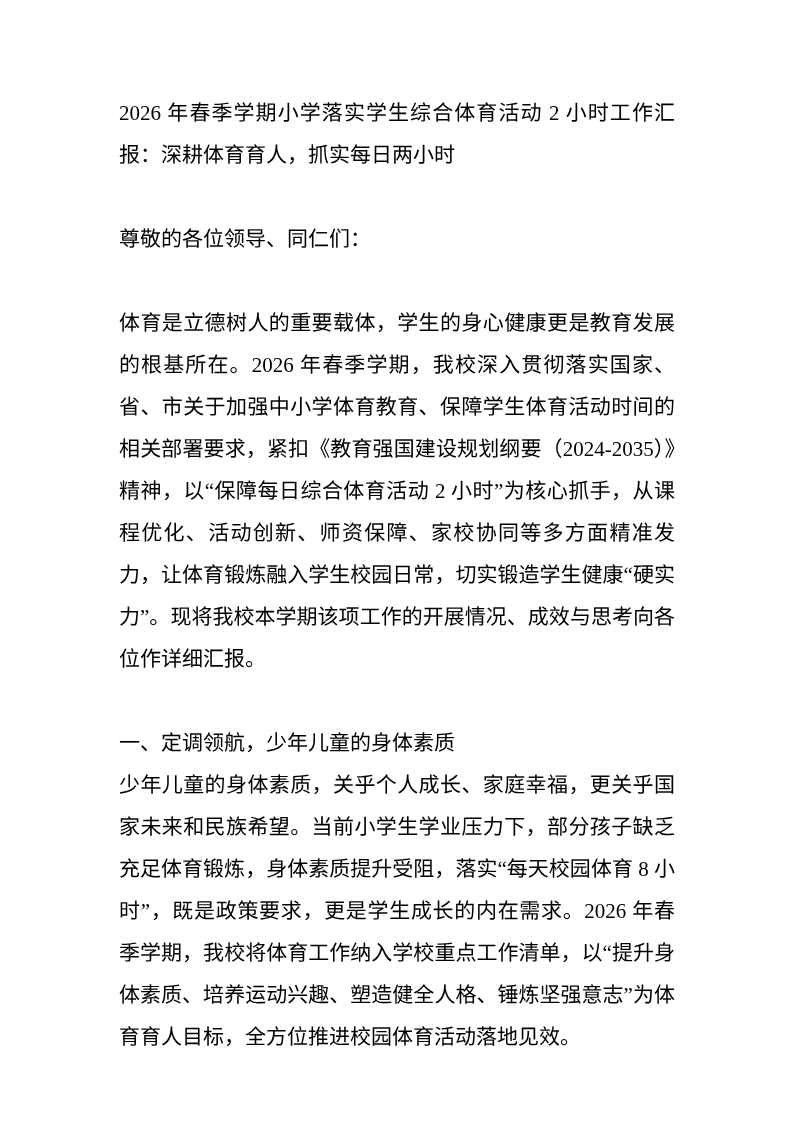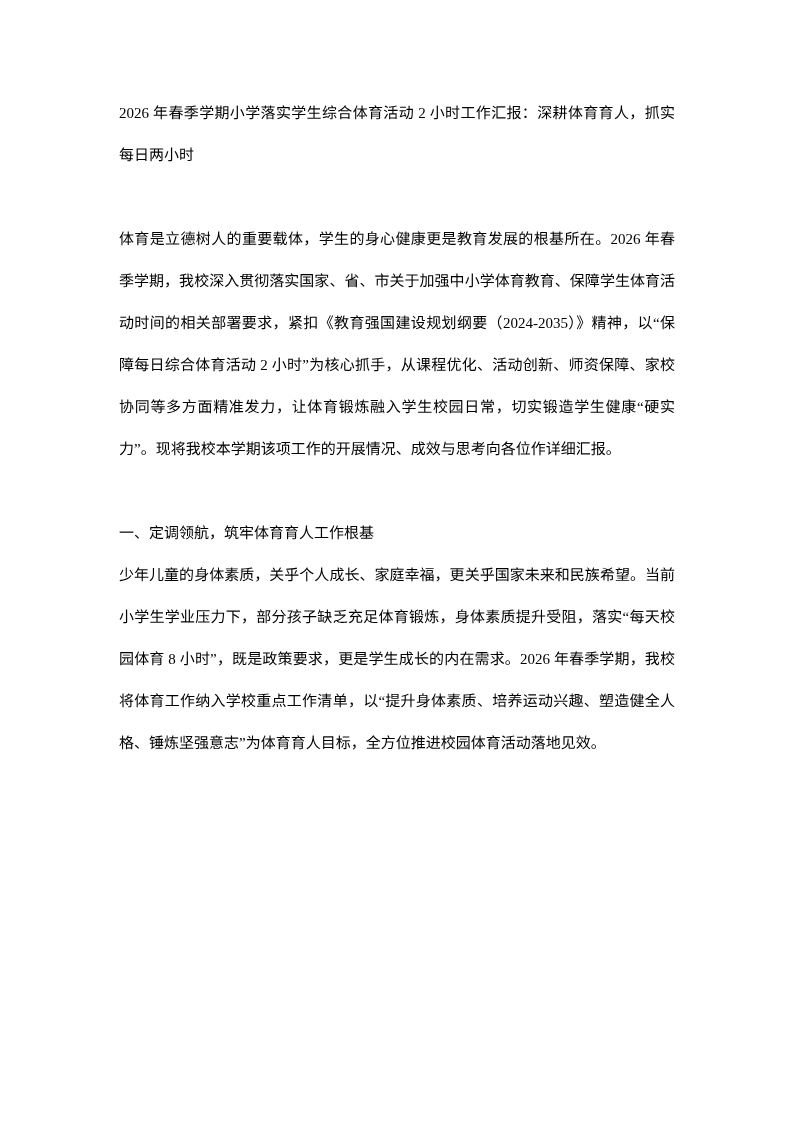--- a/index.html
+++ b/index.html
@@ -13,40 +13,41 @@
     position: relative;
     width: 793px;
     height: 1122px;
     background: #ffffff;
     overflow: hidden;
     padding: 92px 118px 0 119px;
   }
 
   .para {
     font-family: "Liberation Serif", "DejaVu Serif", serif;
-    font-size: 15px;
+    font-size: 21px;
     line-height: 42px;
     color: #000000;
     text-align: justify;
     text-align-last: left;
     -moz-text-align-last: left;
     font-weight: 400;
     word-wrap: break-word;
   }
 
   
   .gap-after {
     margin-bottom: 42px;
   }
 </style>
 </head>
 <body>
 
 <div class="page">
   <p class="para gap-after">2026 年春季学期小学落实学生综合体育活动 2 小时工作汇报：深耕体育育人，抓实每日两小时</p>
 
+  <p class="para gap-after">尊敬的各位领导、同仁们：</p>
 
   <p class="para gap-after">体育是立德树人的重要载体，学生的身心健康更是教育发展的根基所在。2026 年春季学期，我校深入贯彻落实国家、省、市关于加强中小学体育教育、保障学生体育活动时间的相关部署要求，紧扣《教育强国建设规划纲要（2024-2035）》精神，以“保障每日综合体育活动 2 小时”为核心抓手，从课程优化、活动创新、师资保障、家校协同等多方面精准发力，让体育锻炼融入学生校园日常，切实锻造学生健康“硬实力”。现将我校本学期该项工作的开展情况、成效与思考向各位作详细汇报。</p>
 
-  <p class="para">一、定调领航，筑牢体育育人工作根基</p>
+  <p class="para">一、定调领航，少年儿童的身体素质</p>
 
   <p class="para">少年儿童的身体素质，关乎个人成长、家庭幸福，更关乎国家未来和民族希望。当前小学生学业压力下，部分孩子缺乏充足体育锻炼，身体素质提升受阻，落实“每天校园体育 8 小时”，既是政策要求，更是学生成长的内在需求。2026 年春季学期，我校将体育工作纳入学校重点工作清单，以“提升身体素质、培养运动兴趣、塑造健全人格、锤炼坚强意志”为体育育人目标，全方位推进校园体育活动落地见效。</p>
 </div>
 
 </body></html>

